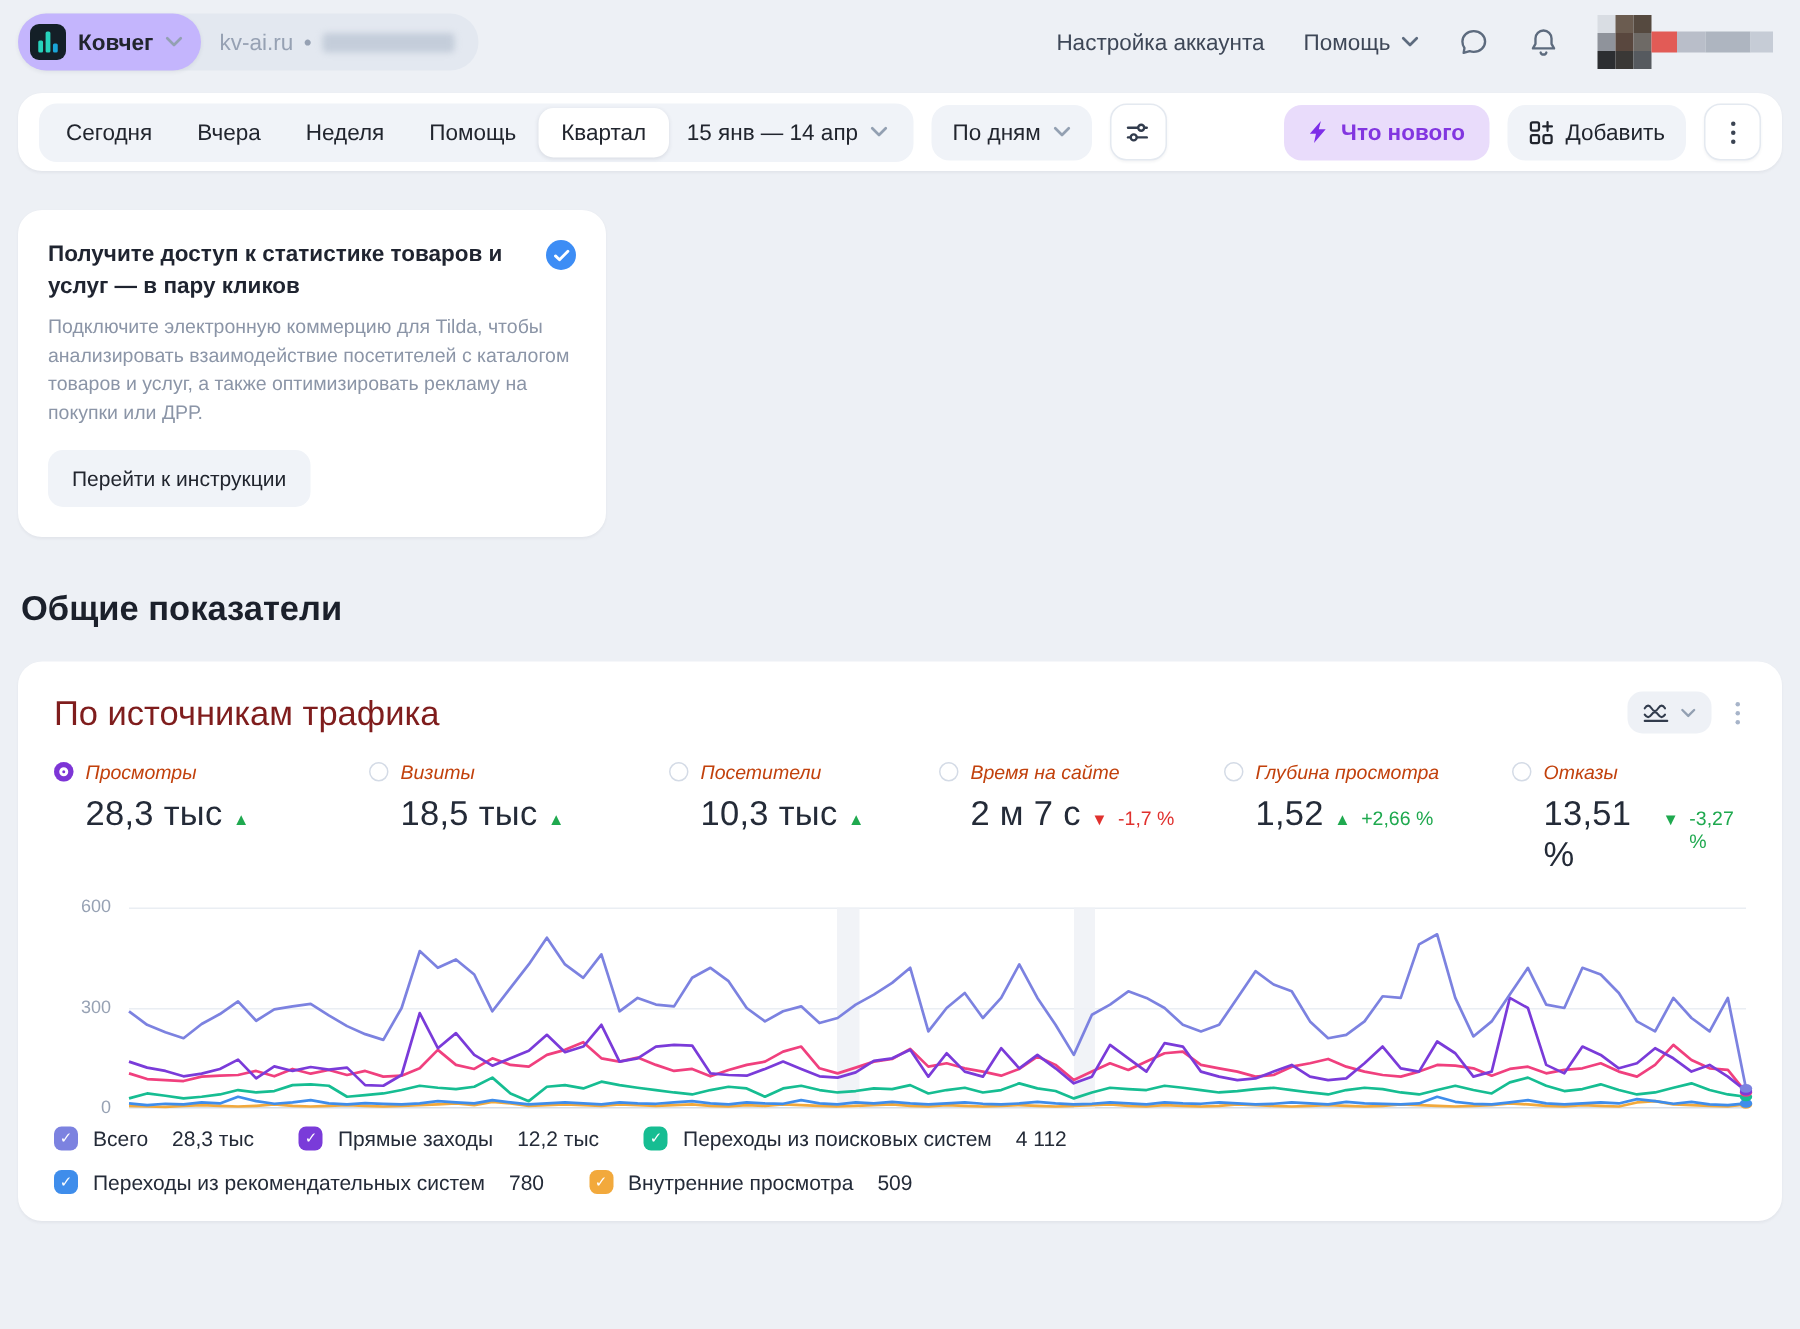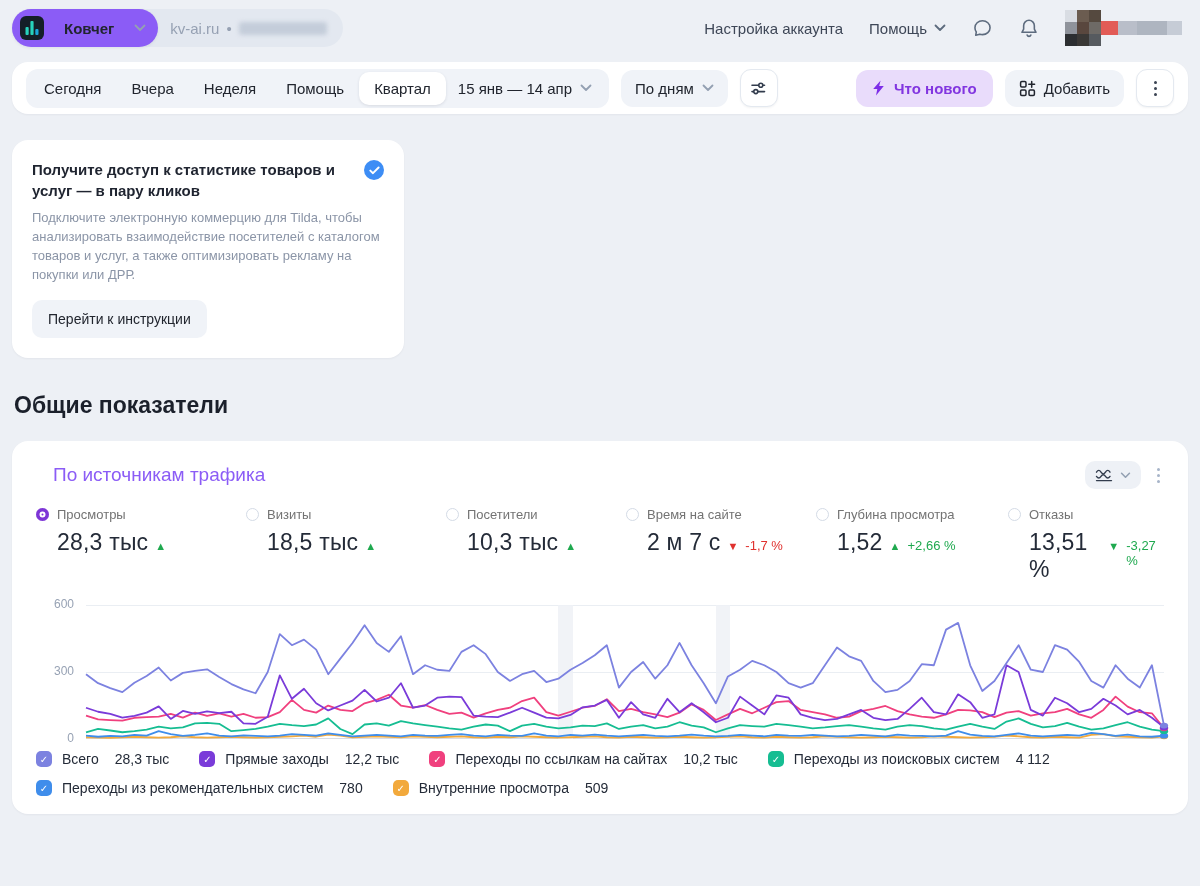--- a/index.html
+++ b/index.html
@@ -7,21 +7,21 @@
   body {
     font-family:"Liberation Sans","DejaVu Sans",sans-serif;
     background:#edf0f5; color:#21252e;
     -webkit-font-smoothing:antialiased;
   }
   .page { width:1200px; height:886px; position:relative; }
 
   
   .topbar { height:56px; display:flex; align-items:center; padding:0 18px 0 12px; }
   .counter-switcher { display:flex; align-items:center; background:#e3e8f0; border-radius:22px; }
-  .counter-pill { display:flex; align-items:center; gap:20px; background:#8b5cf6; border-radius:22px;
+  .counter-pill { display:flex; align-items:center; gap:8px; background:#c4b5fd; border-radius:22px;
     padding:7px 12px 7px 8px; box-shadow:0 1px 3px rgba(40,50,70,.08); cursor:pointer; }
   .counter-pill .name { font-size:15px; font-weight:700; color:#21252e; }
   .site-pill { display:flex; align-items:center; gap:7px; padding:7px 16px 7px 12px;
     font-size:15px; color:#96a1b3; cursor:pointer; }
   .blur-block { width:88px; height:13px; background:#c4cdda; border-radius:3px; filter:blur(2px); }
   .chev { flex:0 0 auto; }
 
   .topbar-right { margin-left:auto; display:flex; align-items:center; gap:26px; }
   .topbar-link { font-size:15px; color:#3e4757; text-decoration:none; cursor:pointer; display:flex; align-items:center; gap:7px; }
   .icon-plain { display:inline-flex; cursor:pointer; }
@@ -62,33 +62,33 @@
   .promo-cta { margin-top:16px; border:0; background:#f0f3f8; border-radius:10px; padding:11px 16px;
     font:14px "Liberation Sans",sans-serif; color:#21252e; cursor:pointer; }
 
   
   .section-title { margin:34px 0 0 14px; font-size:23px; font-weight:700; color:#1b202b; }
 
   
   .chart-card { margin:22px 12px 0; background:#fff; border-radius:16px; padding:20px 24px 18px;
     box-shadow:0 1px 2px rgba(30,40,60,.05); }
   .widget-header { display:flex; align-items:center; }
-  .widget-title { font-size:19px; font-weight:500; color:#8b5cf6;margin-left:17px; }
+  .widget-title { font-size:23px; font-weight:500; color:#7f1d1d; }
   .widget-controls { margin-left:auto; display:flex; align-items:center; gap:12px; }
   .chart-type-btn { display:flex; align-items:center; gap:7px; border:0; background:#eef1f6;
     border-radius:10px; padding:7px 10px; cursor:pointer; }
   .widget-kebab { border:0; background:transparent; cursor:pointer; display:flex; flex-direction:column; gap:3px; padding:4px; }
   .widget-kebab i { width:3px; height:3px; border-radius:50%; background:#a7b4c9; }
 
   .metrics-row { display:flex; margin-top:18px; }
   .metric { cursor:pointer; }
   .metric .m-top { display:flex; align-items:center; gap:8px; }
   .radio { width:13px; height:13px; border-radius:50%; border:1.5px solid #d4dbe6; background:#fff; flex:0 0 auto; }
   .radio.sel { border:none; background:#7d35d6; box-shadow:inset 0 0 0 3.5px #7d35d6, inset 0 0 0 5.5px #fff; }
-  .m-label { font-size:13px; color:#737373; }
+  .m-label { font-size:13px; color:#c2410c;font-style:italic; }
   .m-bottom { margin-top:7px; padding-left:21px; display:flex; align-items:baseline; gap:7px; }
   .m-value { font-size:23px; color:#242b38; letter-spacing:.2px; }
   .trend-arrow { font-size:11px; }
   .trend-change { font-size:13px; font-weight:400; }
   .green { color:#1fa94f; }
   .red { color:#e0312e; }
 
   .chart-area { margin-top:22px; padding-left:50px; position:relative; }
   .plot { position:relative; height:134px; }
   .gridline { position:absolute; left:0; right:0; height:1px; background:#eaeef3; }
@@ -381,25 +381,20 @@
           <span class="cbx" style="background: rgb(124, 130, 224);"></span>
           <span class="l-name">Всего</span>
           <span class="l-val">28,3 тыс</span>
         </div>
         <div class="legend-item">
           <span class="cbx" style="background: rgb(122, 59, 217);"></span>
           <span class="l-name">Прямые заходы</span>
           <span class="l-val">12,2 тыс</span>
         </div>
         <div class="legend-item">
-          <span class="cbx" style="background: rgb(240, 64, 126);"></span>
-          <span class="l-name">Переходы по ссылкам на сайтах</span>
-          <span class="l-val">10,2 тыс</span>
-        </div>
-        <div class="legend-item">
           <span class="cbx" style="background: rgb(22, 189, 146);"></span>
           <span class="l-name">Переходы из поисковых систем</span>
           <span class="l-val">4 112</span>
         </div>
       </div>
       <div class="legend-row">
         <div class="legend-item">
           <span class="cbx" style="background: rgb(63, 141, 235);"></span>
           <span class="l-name">Переходы из рекомендательных систем</span>
           <span class="l-val">780</span>

